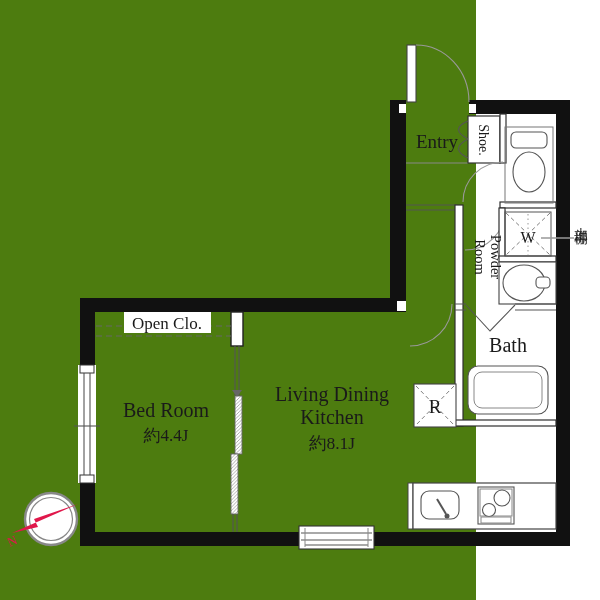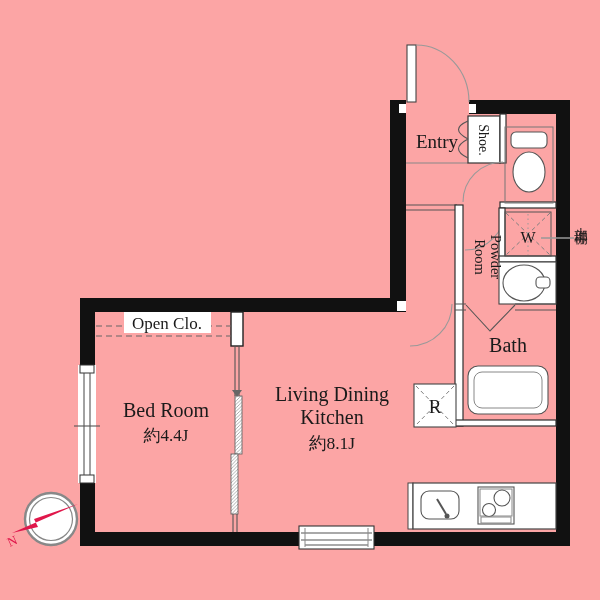--- a/index.html
+++ b/index.html
@@ -1,16 +1,16 @@
 <!DOCTYPE html>
 <html><head>
 <meta charset="utf-8">
 <style>
   html,body{margin:0;padding:0;background:#ffffff;}
-  .stage{width:600px;height:600px;position:relative;background:#fca5a5;}
+  .stage{width:476px;height:600px;position:relative;background:#4d7c0f;}
   svg text{
     font-family:"Liberation Serif","DejaVu Serif",serif;
     fill:#1a1a1a;
   }
   .wallfill{fill:#111111;stroke:none;}
   .thinwall{fill:#ffffff;stroke:#2f2f2f;stroke-width:1.2;}
   .ln{stroke:#555555;stroke-width:1.1;fill:none;}
   .lngray{stroke:#888888;stroke-width:1.1;fill:none;}
   .fix{stroke:#555555;stroke-width:1.1;fill:#ffffff;}
   .fixline{stroke:#888888;stroke-width:1;fill:none;}

